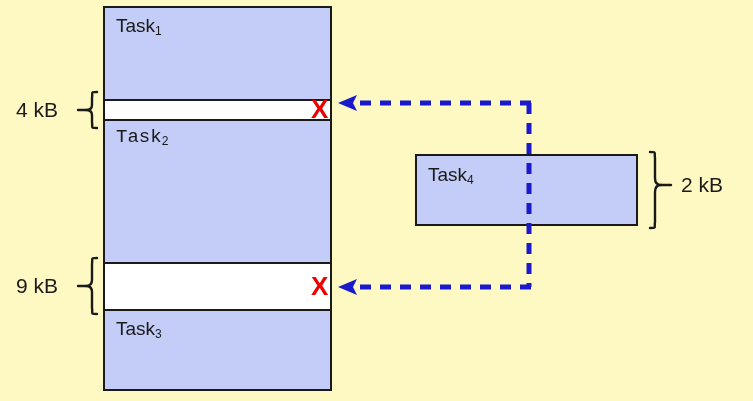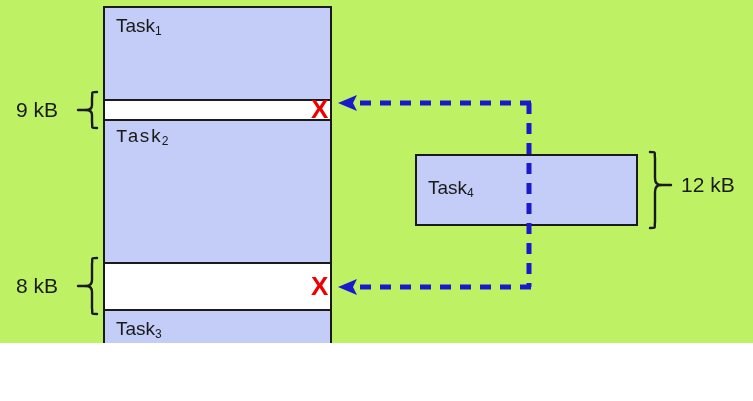--- a/index.html
+++ b/index.html
@@ -7,22 +7,22 @@
     margin: 0;
     padding: 0;
     background: #ffffff;
   }
   body {
     font-family: "Liberation Sans", sans-serif;
   }
   #stage {
     position: relative;
     width: 753px;
-    height: 343px;
-    background: #bef264;
+    height: 401px;
+    background: #fef9c3;
     overflow: hidden;
   }
   #stage svg.layer {
     position: absolute;
     left: 0;
     top: 0;
     width: 753px;
     height: 401px;
   }
   .blk {
@@ -101,21 +101,21 @@
   <div class="tasklabel" style="left:116px; top:128px;font-family:Liberation Mono, monospace;">
     <span>Task</span><sub>2</sub>
   </div>
 
   <div class="tasklabel" style="left:116px; top:319px;text-align:center;">
     <span>Task</span><sub>3</sub>
   </div>
 
   <div class="blk" style="left:415px; top:154px; width:223px; height:72px;"></div>
 
-  <div class="tasklabel" style="left:428px; top:178px;">
+  <div class="tasklabel" style="left:428px; top:165px;">
     <span>Task</span><sub>4</sub>
   </div>
 
   <svg class="layer" viewBox="0 0 753 401">
 
     <g>
       <path d="M 97 92
                C 90 92, 93 92, 92 98
                L 92 105
                C 92 109, 89 110, 86 110
@@ -154,23 +154,23 @@
       <line x1="531" y1="103" x2="352" y2="103" stroke="#1a1acc" stroke-width="5" stroke-dasharray="11 9"></line>
 
       <line x1="531" y1="287" x2="352" y2="287" stroke="#1a1acc" stroke-width="5" stroke-dasharray="11 9"></line>
 
       <polygon points="338,103 357,95 353,103 357,111" fill="#1a1acc"></polygon>
 
       <polygon points="338,287 357,279 353,287 357,295" fill="#1a1acc"></polygon>
     </g>
   </svg>
 
-  <div class="sizelabel" style="left:16px; top:99px;">9 kB</div>
+  <div class="sizelabel" style="left:16px; top:99px;">4 kB</div>
 
-  <div class="sizelabel" style="left:16px; top:275px;">8 kB</div>
+  <div class="sizelabel" style="left:16px; top:275px;">9 kB</div>
 
-  <div class="sizelabel" style="left:681px; top:174px;">12 kB</div>
+  <div class="sizelabel" style="left:681px; top:174px;">2 kB</div>
 
   <div class="xmark" style="left:311px; top:96px;">X</div>
 
   <div class="xmark" style="left:311px; top:273px;">X</div>
 
 </div>
 
 </body></html>

